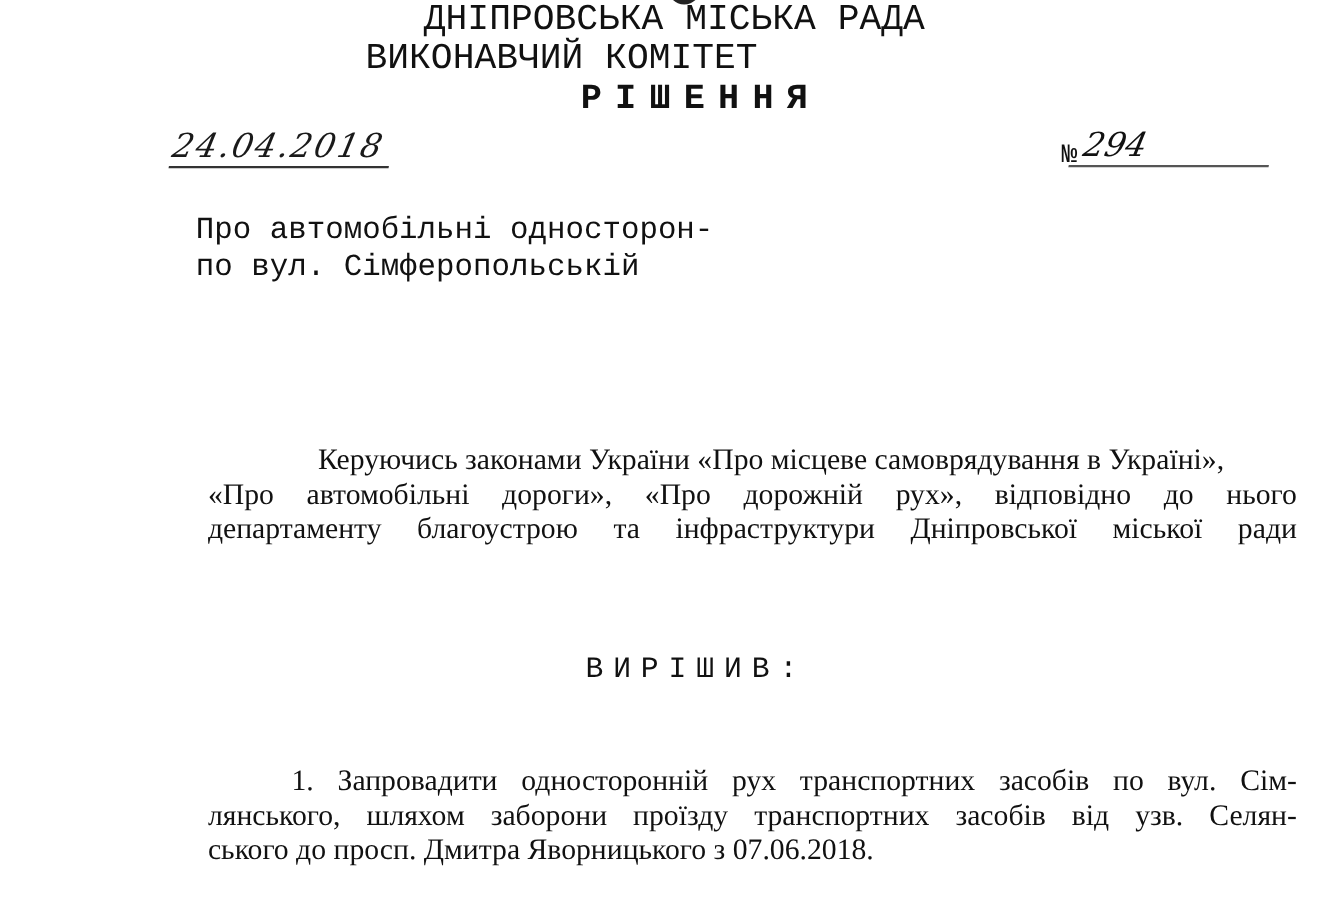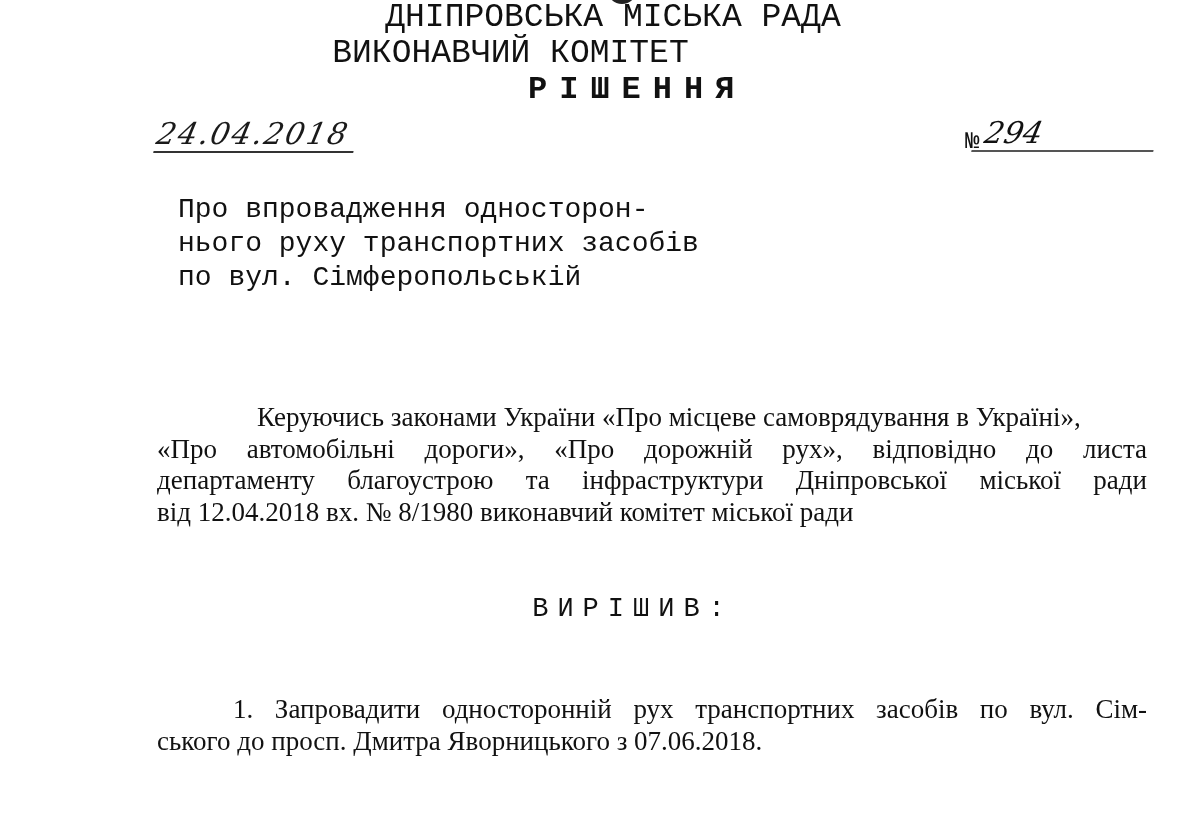--- a/index.html
+++ b/index.html
@@ -1,18 +1,18 @@
 <!DOCTYPE html>
 <html><head>
 <meta charset="utf-8">
 <style>
   html, body { margin:0; padding:0; background:#ffffff; }
   body { width:1200px; height:829px; overflow:hidden; position:relative; color:#111; }
   .serif { font-family: Liberation Mono, monospace; margin-left: 13px; }
-  .condensed { font-family: "Liberation Sans Narrow", "Liberation Serif", serif; }
+  .condensed { font-family: "Liberation Sans Narrow", "Liberation Serif", serif; margin-left: 32px; }
   .emblem { position:absolute; left:607px; top:-14px; width:30px; height:18px; border-radius:0 0 15px 15px; background:#222; }
   .head1 { position:absolute; left:0; width:1200px; text-align:center; top:0px; font-size:33px; line-height:36px; letter-spacing:0px; }
   .head2 { position:absolute; left:0; width:995px; text-align:center; top:36px; font-size:33px; line-height:36px; }
   .head3 { position:absolute; left:515px; top:70px; font-size:32px; font-weight:bold; letter-spacing:12px; line-height:40px; }
   .date { position:absolute; left:157px; top:117px; width:200px; font-family:"DejaVu Serif", serif; font-style:italic; font-size:30px; line-height:34px; letter-spacing:2px; border-bottom:2px solid #333; transform:skewX(-12deg); color:#1a1a1a; }
   .numlabel { position:absolute; left:952px; top:128px; font-size:24px; }
   .numval { position:absolute; left:975px; top:116px; width:172px; font-family:"DejaVu Serif", serif; font-style:italic; font-size:30px; line-height:34px; border-bottom:2px solid #555; padding-left:10px; transform:skewX(-12deg); }
   .subject { position:absolute; left:165px; top:193px; width:420px; font-size:28px; line-height:34px; }
   .subject div { white-space:nowrap; }
   .para { position:absolute; left:157px; width:990px; font-size:27px; line-height:31.5px; }
@@ -31,30 +31,29 @@
 
 <div class="head1 serif">ДНІПРОВСЬКА МІСЬКА РАДА</div>
 <div class="head2 serif">ВИКОНАВЧИЙ КОМІТЕТ</div>
 <div class="head3 serif">РІШЕННЯ</div>
 
 <div class="date">24.04.2018</div>
 <div class="numlabel serif">№</div>
 <div class="numval">294</div>
 
 <div class="subject serif">
-  <div>Про впровадження односторон-</div>
-  <div>нього руху транспортних засобів</div>
+  <div>Про автомобільні односторон-</div>
   <div>по вул. Сімферопольській</div>
 </div>
 
 <div class="para p1 condensed">
   <span class="line indent" style="text-align-last:left;">Керуючись законами України «Про місцеве самоврядування в Україні»,</span>
-  <span class="line">«Про автомобільні дороги», «Про дорожній рух», відповідно до листа</span>
+  <span class="line">«Про автомобільні дороги», «Про дорожній рух», відповідно до нього</span>
   <span class="line">департаменту благоустрою та інфраструктури Дніпровської міської ради</span>
-  <span class="line last">від 12.04.2018 вх. № 8/1980 виконавчий комітет міської ради</span>
 </div>
 
 <div class="resolved serif">ВИРІШИВ:</div>
 
 <div class="para p2 condensed">
   <span class="line indent2">1. Запровадити односторонній рух транспортних засобів по вул. Сім-</span>
+  <span class="line">лянського, шляхом заборони проїзду транспортних засобів від узв. Селян-</span>
   <span class="line last">ського до просп. Дмитра Яворницького з 07.06.2018.</span>
 </div>
 
 </body></html>

